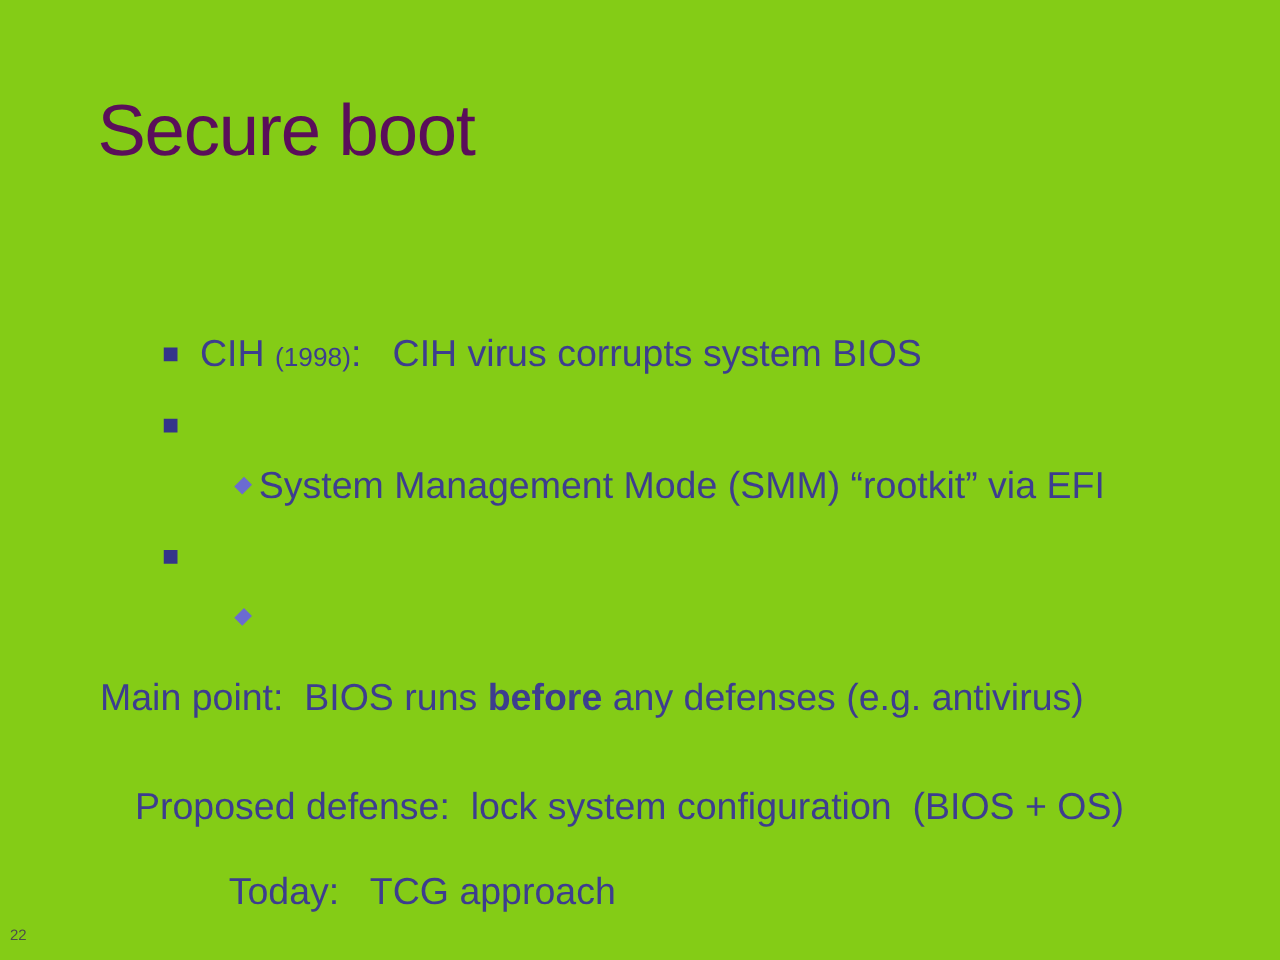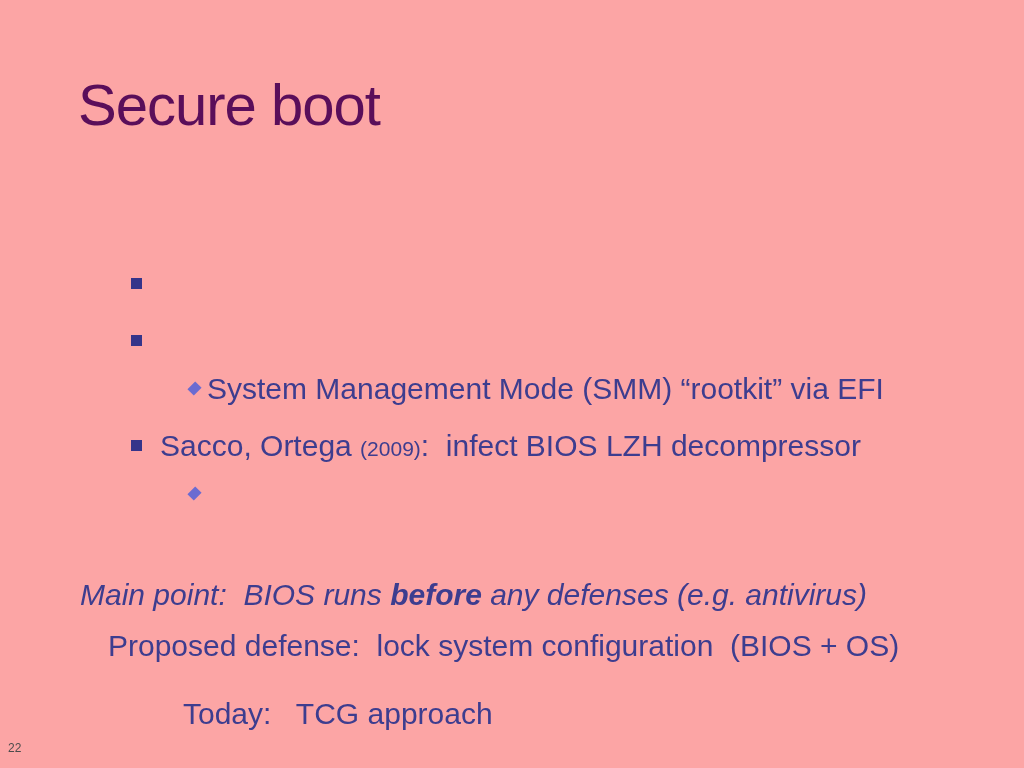--- a/index.html
+++ b/index.html
@@ -1,19 +1,19 @@
 <!DOCTYPE html>
 <html style="--title: #5a0e5a; --body: #3d3d8f; --bullet_square: #34348a; --bullet_diamond: #6b6bd1; --page_number: #4c4c4c;"><head>
 <meta charset="utf-8">
 <style>
   html,body{margin:0;padding:0;background:#ffffff;}
   .slide{
     position:relative;
     width:1024px;height:768px;
-    background:#fca5a5;
+    background:#84cc16;
     overflow:hidden;
     font-family:"Liberation Sans", sans-serif;
   }
   .abs{position:absolute;white-space:pre;}
   .title{
     left:78px;top:76px;
     font-size:58px;line-height:1;
     color:var(--title,#5a0e5a);
     letter-spacing:-1px;
   }
@@ -39,46 +39,46 @@
     font-size:12px;line-height:1;
     color:var(--page_number,#4c4c4c);
   }
   
   .l-history{left:80px;top:206px;}
   .l-cih{left:160px;top:269px;}
   .l-heasman{left:160px;top:326px;}
   .l-smm{left:207px;top:374px;text-align:right;}
   .l-sacco{left:160px;top:431px;}
   .l-coreboot{left:207px;top:479px;}
-  .l-main{left:80px;top:580px;font-style:italic;}
+  .l-main{left:80px;top:544px;}
   .l-proposed{left:80px;top:631px;margin-left:28px;}
   .l-today{left:183px;top:699px;}
   .b-cih{left:131px;top:278px;}
   .b-heasman{left:131px;top:335px;}
   .b-sacco{left:131px;top:440px;}
   .d-smm{left:189px;top:383px;}
   .d-coreboot{left:189px;top:488px;}
 </style>
 </head>
 <body>
 
 <div class="slide">
 
   <div class="abs title">Secure boot</div>
 
 
   <span class="sq-bullet b-cih"></span>
+  <div class="abs body-text l-cih"><span>CIH </span><span class="small-year">(1998)</span><span>:   CIH virus corrupts system BIOS</span></div>
 
   <span class="sq-bullet b-heasman"></span>
 
   <span class="dm-bullet d-smm"></span>
   <div class="abs body-text l-smm">System Management Mode (SMM) “rootkit” via EFI</div>
 
   <span class="sq-bullet b-sacco"></span>
-  <div class="abs body-text l-sacco"><span>Sacco, Ortega </span><span class="small-year">(2009)</span><span>:  infect BIOS LZH decompressor</span></div>
 
   <span class="dm-bullet d-coreboot"></span>
 
   <div class="abs body-text l-main"><span>Main point:  BIOS runs </span><span class="bold-run">before</span><span> any defenses (e.g. antivirus)</span></div>
 
   <div class="abs body-text l-proposed">Proposed defense:  lock system configuration  (BIOS + OS)</div>
 
   <div class="abs body-text l-today">Today:   TCG approach</div>
 
   <div class="abs page-num">22</div>

